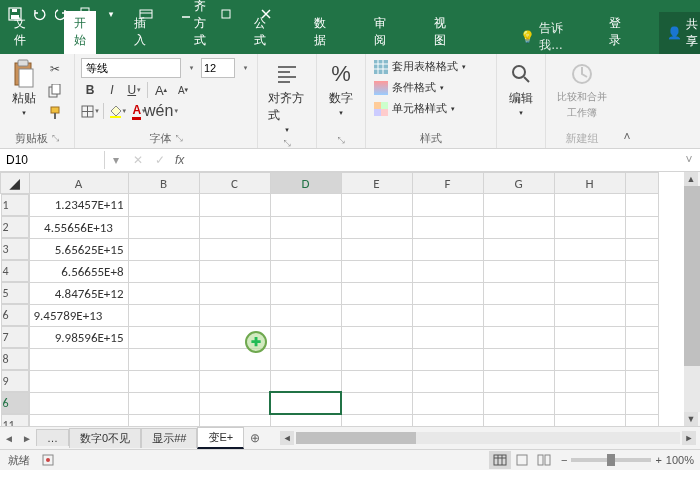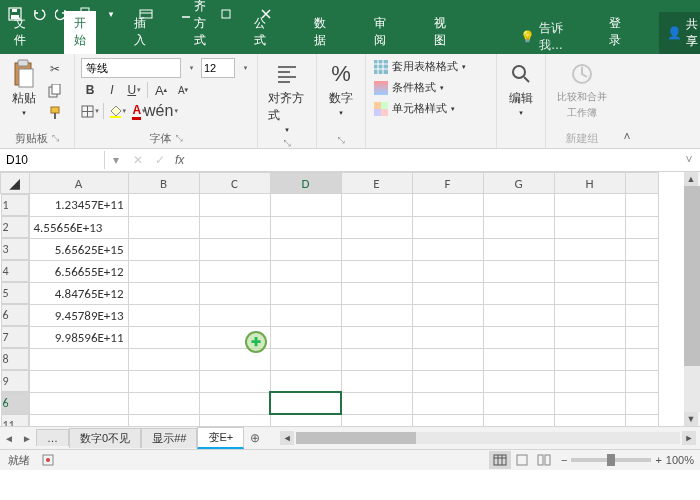--- a/index.html
+++ b/index.html
@@ -41,21 +41,21 @@
   .sheet th.row { width:24px; background:#f0f0f0; color:#555; font-weight:normal; text-align:center; font-size:12px;}
   .sheet td { padding:0 4px; }
   .colA { width:96px; } .colO { width:68px; }
   .sheet td.sel { outline:2px solid #217346; outline-offset:-1px; background:#fff; }
   .sheet th.hsel { background:#d6d6d6; color:#217346; }
   .cell-cursor { position:absolute; width:18px; height:18px; border:2px solid #6fa84f; border-radius:50%; background:rgba(180,220,150,0.6); display:flex; align-items:center; justify-content:center; font-size:12px; color:#2b5; font-weight:bold; left:245px; top:159px; }
   .tabsbar { display:flex; align-items:center; border-top:1px solid #d4d4d4; height:22px; background:#f3f3f3; }
   .navbtn { width:18px; text-align:center; color:#666; cursor:pointer; font-size:10px; }
   .stab { padding:2px 10px; border:1px solid #ccc; border-bottom:none; background:#fff; margin-top:-1px; cursor:pointer; font-size:11px; }
   .stab.inactive { background:#e8e8e8; }
-  .stab.active { border-bottom:2px solid #0ea5e9; }
+  .stab.active { border-bottom:2px solid #0f172a; }
   .addtab { width:22px; text-align:center; cursor:pointer; color:#666; }
   .hscroll { flex:1; display:flex; align-items:center; padding:0 4px; gap:2px; }
   .track { flex:1; height:12px; background:#e8e8e8; position:relative; }
   .thumb { position:absolute; height:12px; background:#c0c0c0; }
   .sbtn { width:14px; height:14px; background:#e0e0e0; display:flex; align-items:center; justify-content:center; font-size:9px; color:#555; cursor:pointer; }
   .status { display:flex; align-items:center; height:20px; background:#f3f3f3; border-top:1px solid #d4d4d4; font-size:11px; color:#555; }
   .status .ready { padding:0 8px; }
   .status .spacer { flex:1; }
   .viewbtn { width:22px; height:18px; display:flex; align-items:center; justify-content:center; cursor:pointer; }
   .viewbtn.active { background:#d8d8d8; }
@@ -277,20 +277,23 @@
               <rect x="0" y="0" width="7" height="7" fill="#fc9"></rect>
               <rect x="7" y="0" width="7" height="7" fill="#cfc"></rect>
               <rect x="0" y="7" width="7" height="7" fill="#ccf"></rect>
               <rect x="7" y="7" width="7" height="7" fill="#fcc"></rect>
             </svg>
           </span>
           <span>单元格样式</span>
           <span style="font-size:7px;">▾</span>
         </div>
     </div>
+    <div class="glabel">
+        <span>样式</span>
+      </div>
   </div>
 
 
   <div class="group" style="width:36px;">
     <div class="bigbtn">
       <div class="ico">
           <svg width="22" height="22">
             <circle cx="9" cy="9" r="6" fill="none" stroke="#555" stroke-width="2"></circle>
             <path d="M14 14l5 5" stroke="#555" stroke-width="2"></path>
           </svg>
@@ -354,21 +357,21 @@
           <td></td>
           <td></td>
           <td></td>
           <td></td>
           <td></td>
           <td></td>
           <td></td>
         </tr>
     <tr>
           <th class="row">2</th>
-          <td style="text-align:left;">4.55656E+13</td>
+          <td style="text-align:center;">4.55656E+13</td>
           <td></td>
           <td></td>
           <td></td>
           <td></td>
           <td></td>
           <td></td>
           <td></td>
           <td></td>
         </tr>
     <tr>
@@ -378,21 +381,21 @@
           <td></td>
           <td></td>
           <td></td>
           <td></td>
           <td></td>
           <td></td>
           <td></td>
         </tr>
     <tr>
           <th class="row">4</th>
-          <td style="text-align:right;">6.56655E+12</td>
+          <td style="text-align:right;">6.56655E+8</td>
           <td></td>
           <td></td>
           <td></td>
           <td></td>
           <td></td>
           <td></td>
           <td></td>
           <td></td>
         </tr>
     <tr>
@@ -402,33 +405,33 @@
           <td></td>
           <td></td>
           <td></td>
           <td></td>
           <td></td>
           <td></td>
           <td></td>
         </tr>
     <tr>
           <th class="row">6</th>
-          <td style="text-align:right;">9.45789E+13</td>
+          <td style="">9.45789E+13</td>
           <td></td>
           <td></td>
           <td></td>
           <td></td>
           <td></td>
           <td></td>
           <td></td>
           <td></td>
         </tr>
     <tr>
           <th class="row">7</th>
-          <td style="text-align:right;">9.98596E+11</td>
+          <td style="text-align:right;">9.98596E+15</td>
           <td></td>
           <td></td>
           <td></td>
           <td></td>
           <td></td>
           <td></td>
           <td></td>
           <td></td>
         </tr>
     <tr>

